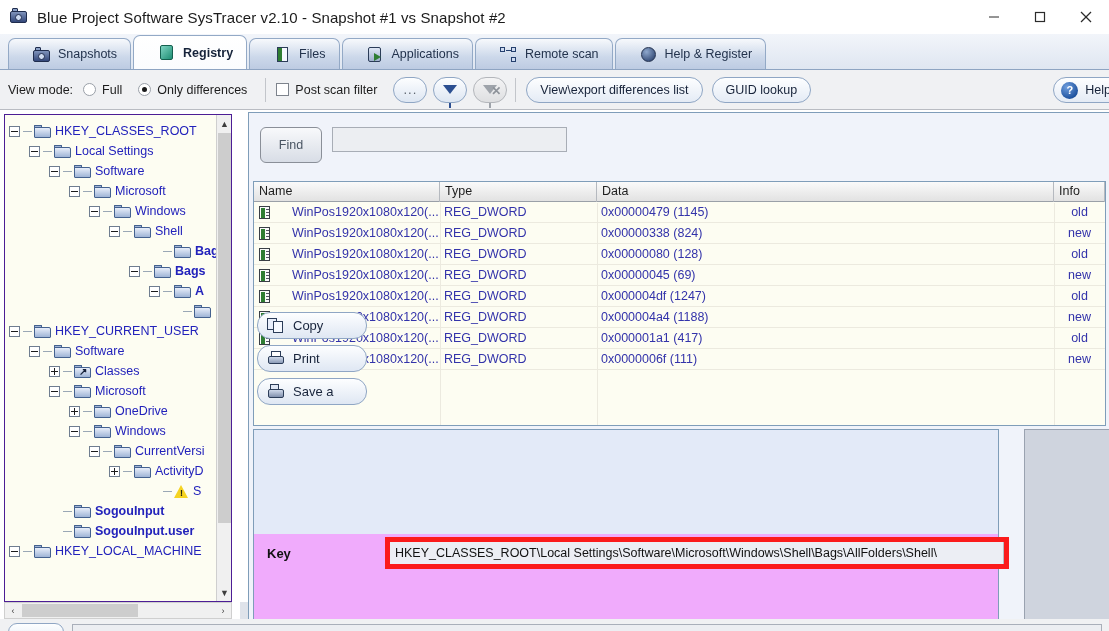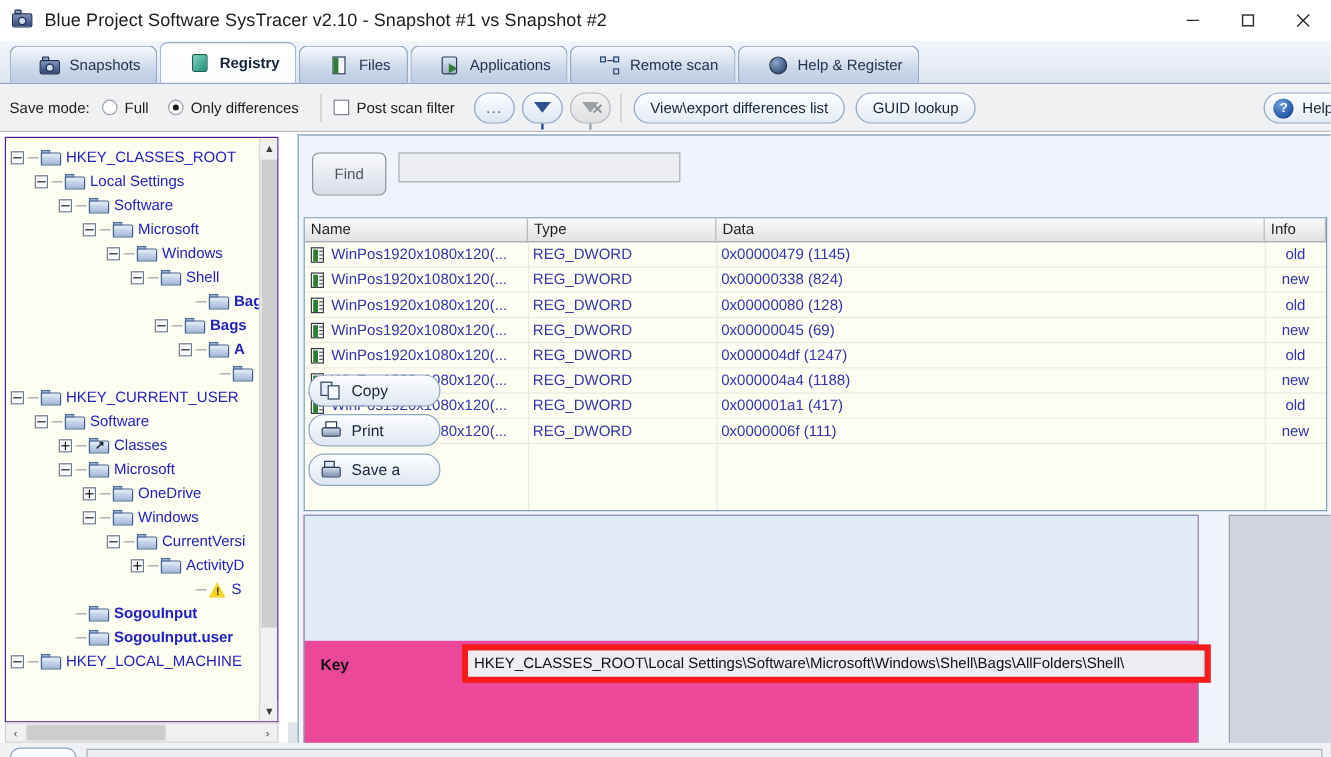--- a/index.html
+++ b/index.html
@@ -286,21 +286,21 @@
   .th.c0 { width: 186px; }
   .th.c1 { width: 157px; }
   .th.c2 { width: 457px; }
   .th.c3 { width: 51px; }
   .trow {
     display: flex; height: 21px; align-items: center;
     font-size: 12.5px; color: #3333aa;
     border-bottom: 1px solid #eceadf;
   }
   .trow .cell { overflow: hidden; white-space: nowrap; height: 21px; line-height: 20px; }
-  .cell.c0 { width: 186px; display: flex; align-items: center; padding-left: 5px; gap: 6px; }
+  .cell.c0 { width: 186px; display: flex; align-items: center; padding-left: 5px; gap: 22px; }
   .cell.c1 { width: 157px; padding-left: 4px; }
   .cell.c2 { width: 457px; padding-left: 4px; }
   .cell.c3 { width: 51px; text-align: center; }
   .colline {
     position: absolute; top: 21px; width: 1px; background: #eceadf;
   }
   .doc-icon {
     width: 11px; height: 13px; flex: none; position: relative;
     background: #fafafa; border: 1px solid #3a3f46;
   }
@@ -310,21 +310,21 @@
   }
   .doc-icon::after {
     content: ""; position: absolute; left: 6px; top: 2px;
     width: 3px; height: 1px; background: #556;
     box-shadow: 0 3px 0 #556, 0 6px 0 #556;
   }
 
   
   .key-panel {
     position: absolute; left: 4px; top: 316px; width: 746px; height: 199px;
-    background: #ec4899; border: 1px solid #7f9db9;
+    background: #f0abfc; border: 1px solid #7f9db9;
   }
   .key-label {
     position: absolute; left: 13px; top: 116px;
     font-size: 13px; font-weight: bold; color: #111;
   }
   .key-value-box {
     position: absolute; left: 135px; top: 111px;
     width: 615px; height: 24px;
     background: #eceef4; border: 1px solid #b6bac1;
     font-size: 12.5px; color: #111;
@@ -557,21 +557,21 @@
     </div>
     <div class="tab">
       <span class="tab-icon">
         <span class="helpicon"><span class="o"></span></span>
       </span>
       <span>Help &amp; Register</span>
     </div>
   </div>
 
   <div class="toolbar">
-    <span class="tb-label">Save mode:</span>
+    <span class="tb-label">View mode:</span>
     <span class="radio-wrap">
       <span class="radio"></span>
       <span>Full</span>
     </span>
     <span class="radio-wrap">
       <span class="radio on"></span>
       <span>Only differences</span>
     </span>
     <span class="tb-sep"></span>
     <span class="check-wrap">

